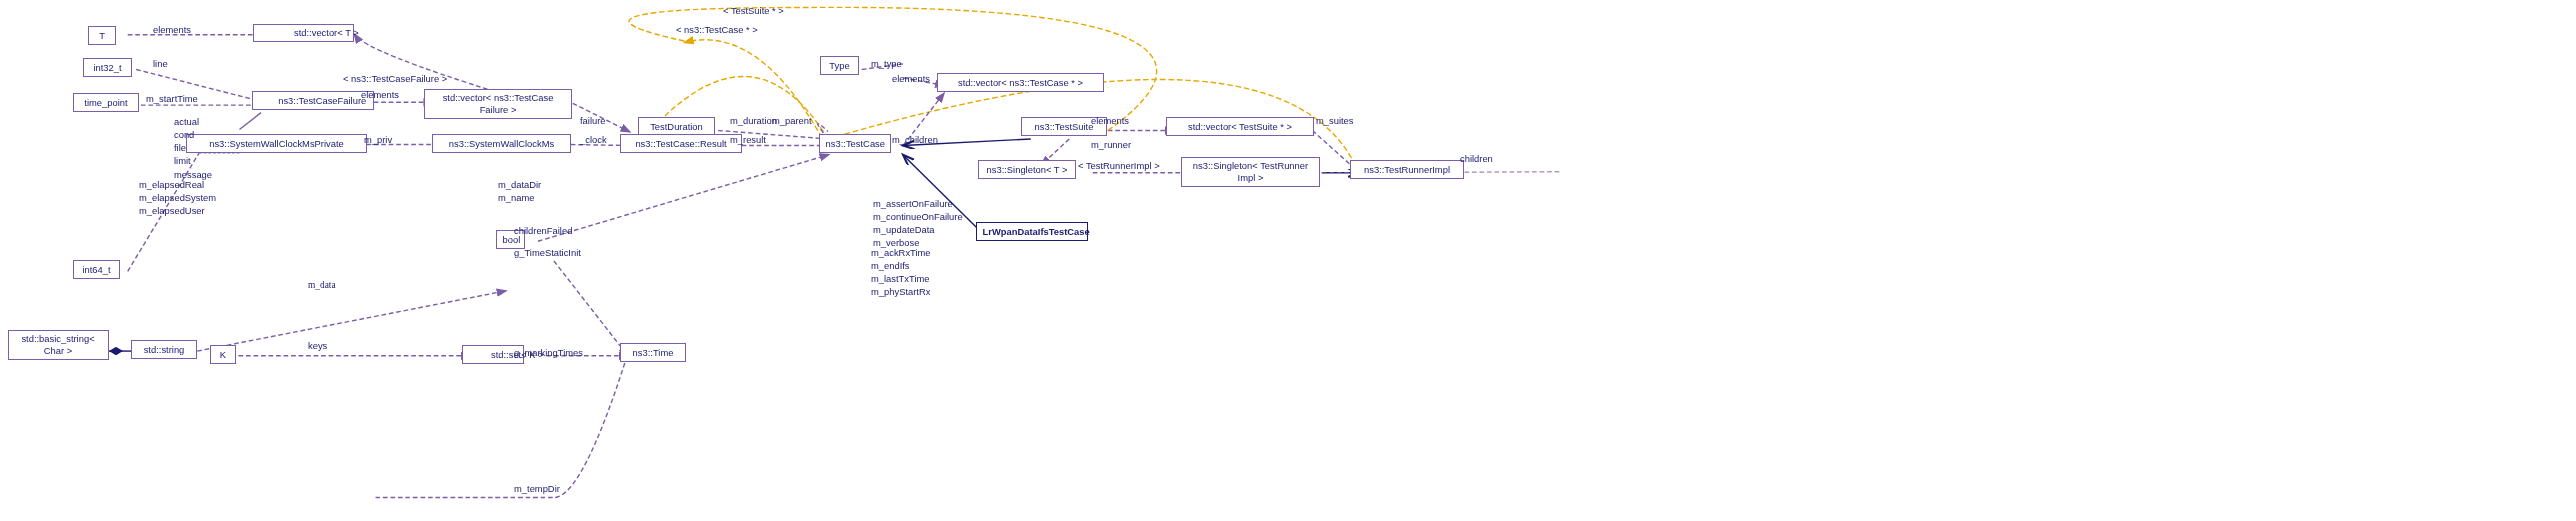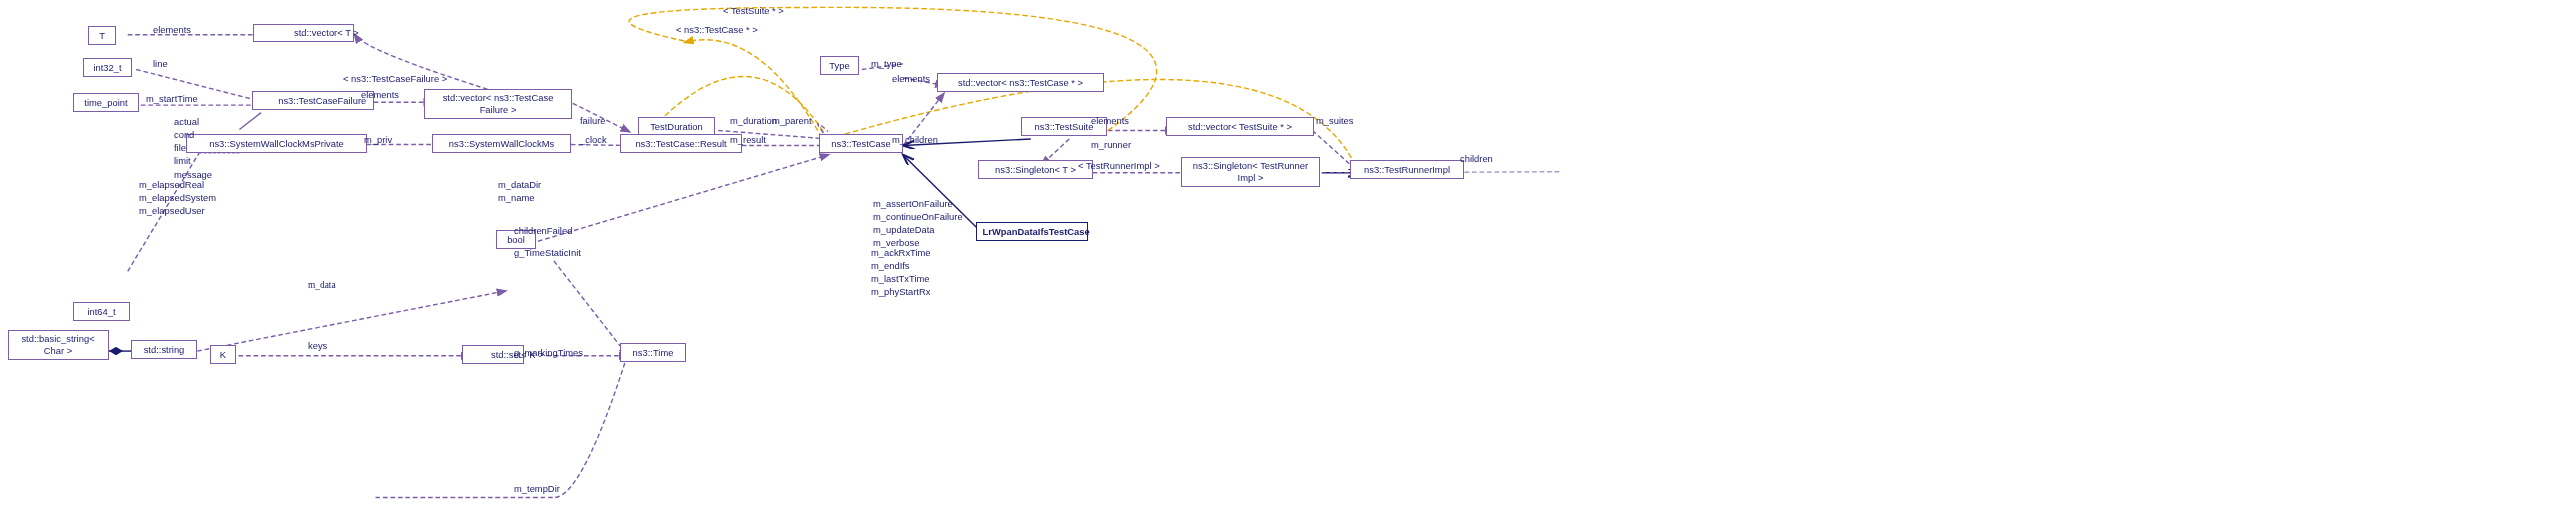--- a/index.html
+++ b/index.html
@@ -157,21 +157,21 @@
   </div>
 
   <div class="node-box plain" style="left:83px;top:58px;width:49px;">
     <span>int32_t</span>
   </div>
 
   <div class="node-box plain" style="left:73px;top:93px;width:66px;">
     <span>time_point</span>
   </div>
 
-  <div class="node-box plain" style="left:73px;top:260px;width:57px;margin-top:42px;">
+  <div class="node-box plain" style="left:73px;top:260px;width:47px;">
     <span>int64_t</span>
   </div>
 
   <div class="node-box plain" style="left:7.5px;top:330px;width:101px;line-height:1.3;">
     <span>std::basic_string&lt;<br>Char &gt;</span>
   </div>
 
   <div class="node-box plain" style="left:131px;top:340px;width:66px;">
     <span>std::string</span>
   </div>
@@ -197,41 +197,41 @@
   </div>
 
   <div class="node-box plain" style="left:638px;top:117px;width:77px;">
     <span>TestDuration</span>
   </div>
 
   <div class="node-box plain" style="left:620px;top:134px;width:122px;">
     <span>ns3::TestCase::Result</span>
   </div>
 
-  <div class="node-box plain" style="left:496px;top:230px;width:40px;">
+  <div class="node-box plain" style="left:496px;top:230px;width:29px;">
     <span>bool</span>
   </div>
 
   <div class="node-box plain" style="left:462px;top:345px;width:62px;padding-left:28px;">
     <span>std::set&lt; K &gt;</span>
   </div>
 
   <div class="node-box plain" style="left:210px;top:345px;width:26px;">
     <span>K</span>
   </div>
 
-  <div class="node-box plain" style="left:819px;top:134px;width:84px;">
+  <div class="node-box plain" style="left:819px;top:134px;width:72px;">
     <span>ns3::TestCase</span>
   </div>
 
   <div class="node-box plain" style="left:1021px;top:117px;width:86px;">
     <span>ns3::TestSuite</span>
   </div>
 
-  <div class="node-box plain" style="left:978px;top:160px;width:115px;">
+  <div class="node-box plain" style="left:978px;top:160px;width:98px;">
     <span>ns3::Singleton&lt; T &gt;</span>
   </div>
 
   <div class="node-box plain" style="left:1181px;top:157px;width:139px;line-height:1.3;">
     <span>ns3::Singleton&lt; TestRunner<br>Impl &gt;</span>
   </div>
 
   <div class="node-box plain" style="left:1350px;top:160px;width:114px;">
     <span>ns3::TestRunnerImpl</span>
   </div>

